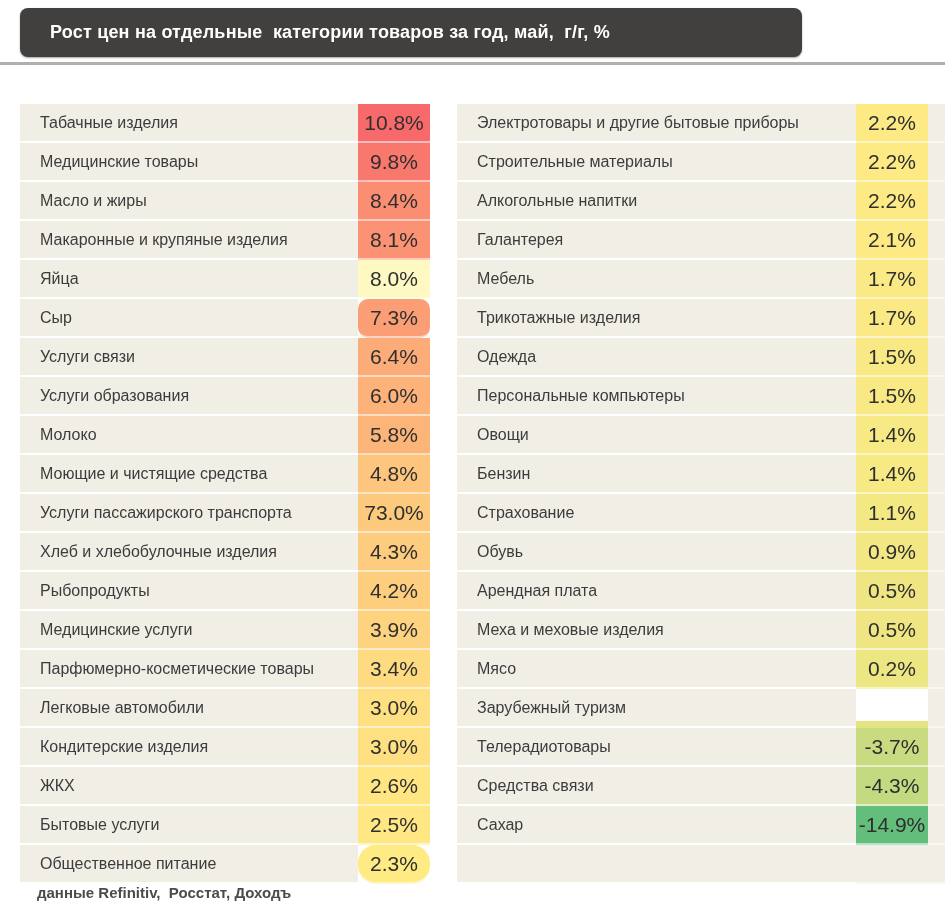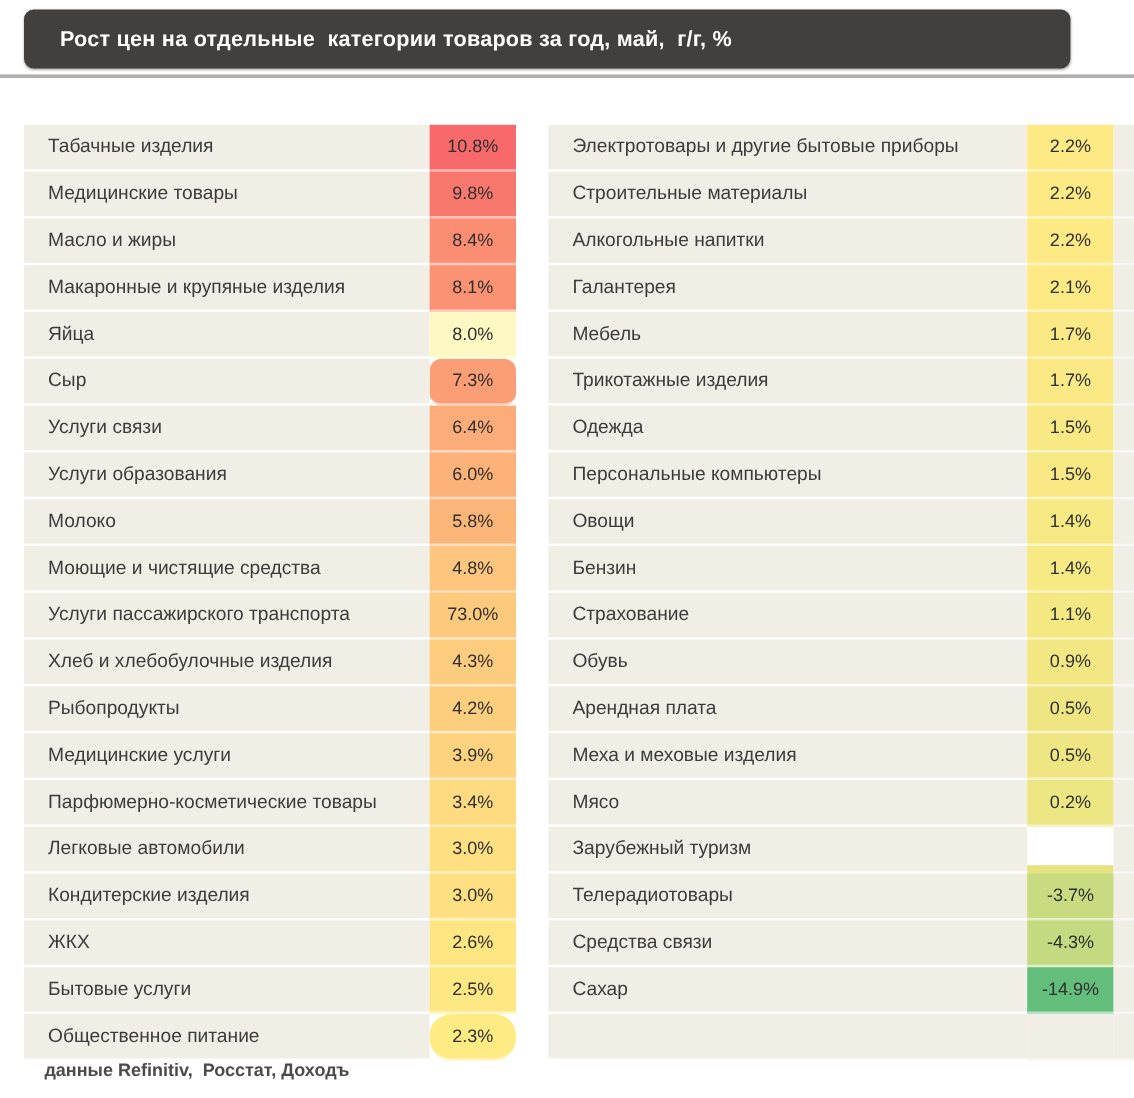--- a/index.html
+++ b/index.html
@@ -14,21 +14,21 @@
   .page {
     position: relative;
     width: 945px;
     height: 915px;
     background: #ffffff;
   }
   .title-bar {
     position: absolute;
     left: 20px;
     top: 8px;
-    width: 872px;
+    width: 782px;
     height: 49px;
     background: #41403f;
     border-radius: 8px;
     display: flex;
     align-items: center;
     padding-left: 30px;
     box-sizing: border-box;
     box-shadow: 0 1px 2px rgba(0,0,0,0.35);
   }
   .title-text {
@@ -69,21 +69,21 @@
     color: #3c3c3c;
     white-space: nowrap;
     overflow: hidden;
   }
   .cell-val {
     width: 72px;
     height: 39px;
     display: flex;
     align-items: center;
     justify-content: center;
-    font-size: 15px;
+    font-size: 21px;
     color: #2f2f2f;
     box-sizing: border-box;
     border-bottom: 2px solid rgba(255,255,255,0.55);
   }
   .cell-gutter {
     width: 19px;
     height: 39px;
     background: #f1eee6;
     box-sizing: border-box;
     border-bottom: 2px solid rgba(255,255,255,0.55);

